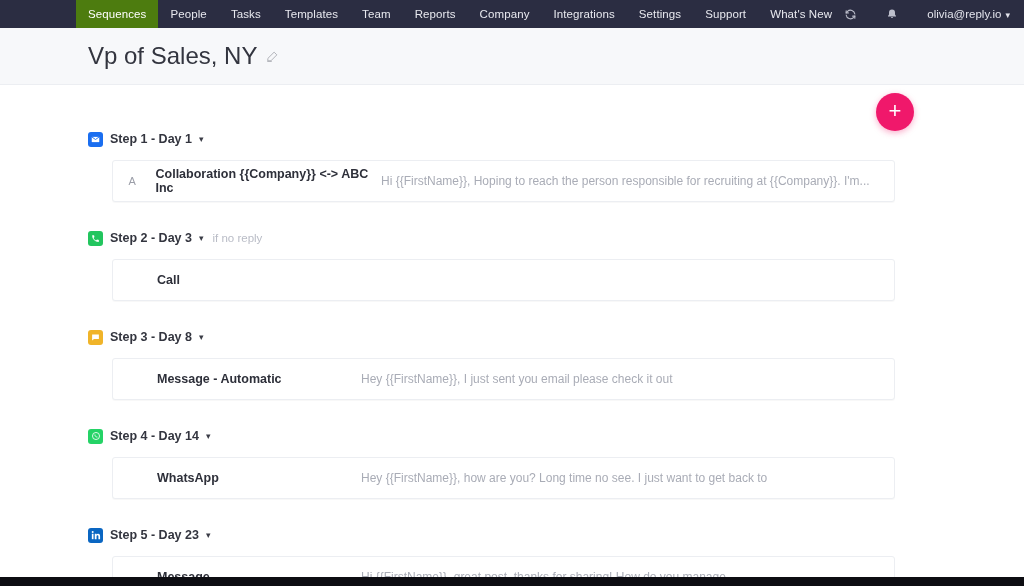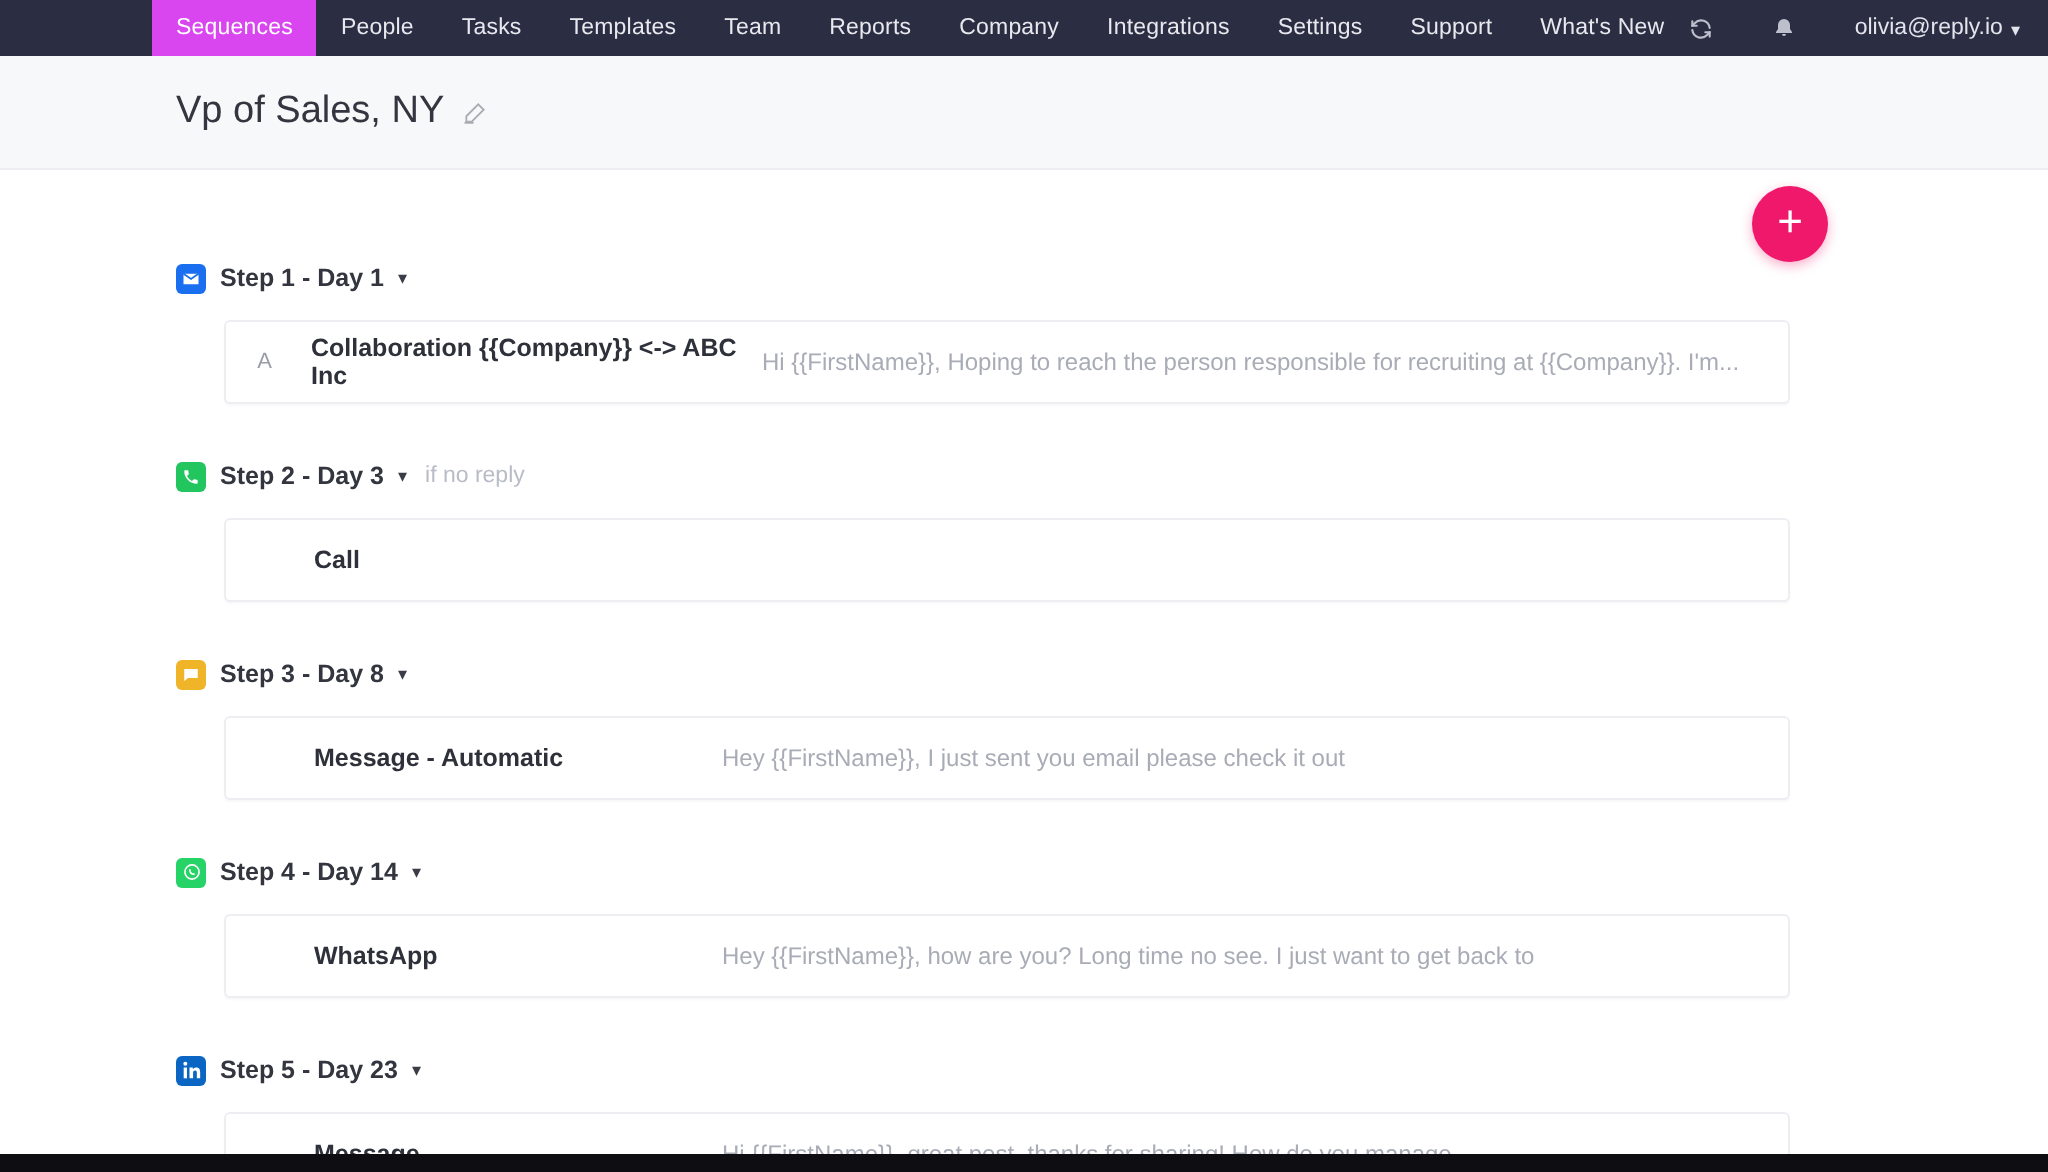--- a/index.html
+++ b/index.html
@@ -22,21 +22,21 @@
   .nav-tabs { display: flex; align-items: stretch; margin-left: 76px; }
   .nav-tab {
     display: flex; align-items: center;
     padding: 0 12px;
     font-size: 11.5px;
     color: #e8e9ef;
     letter-spacing: .1px;
     cursor: pointer;
     white-space: nowrap;
   }
-  .nav-tab.active { background: #d946ef; color: #ffffff; }
+  .nav-tab.active { background: #4d7c0f; color: #ffffff; }
 
   .nav-right {
     margin-left: auto;
     display: flex;
     align-items: center;
     gap: 29px;
     padding-right: 14px;
     color: #c9cbd8;
     font-size: 11.5px;
   }
@@ -47,21 +47,21 @@
   
   .page-header {
     height: 57px;
     background: #f7f8fa;
     border-bottom: 1px solid #eceef2;
     display: flex;
     align-items: center;
     padding-left: 88px;
   }
   .page-title {
-    font-size: 19px;
+    font-size: 24px;
     color: #33353f;
     font-weight: 400;
   }
   .edit-icon {
     margin-left: 9px;
     display: inline-flex;
     cursor: pointer;
     opacity: .55;
   }
 

